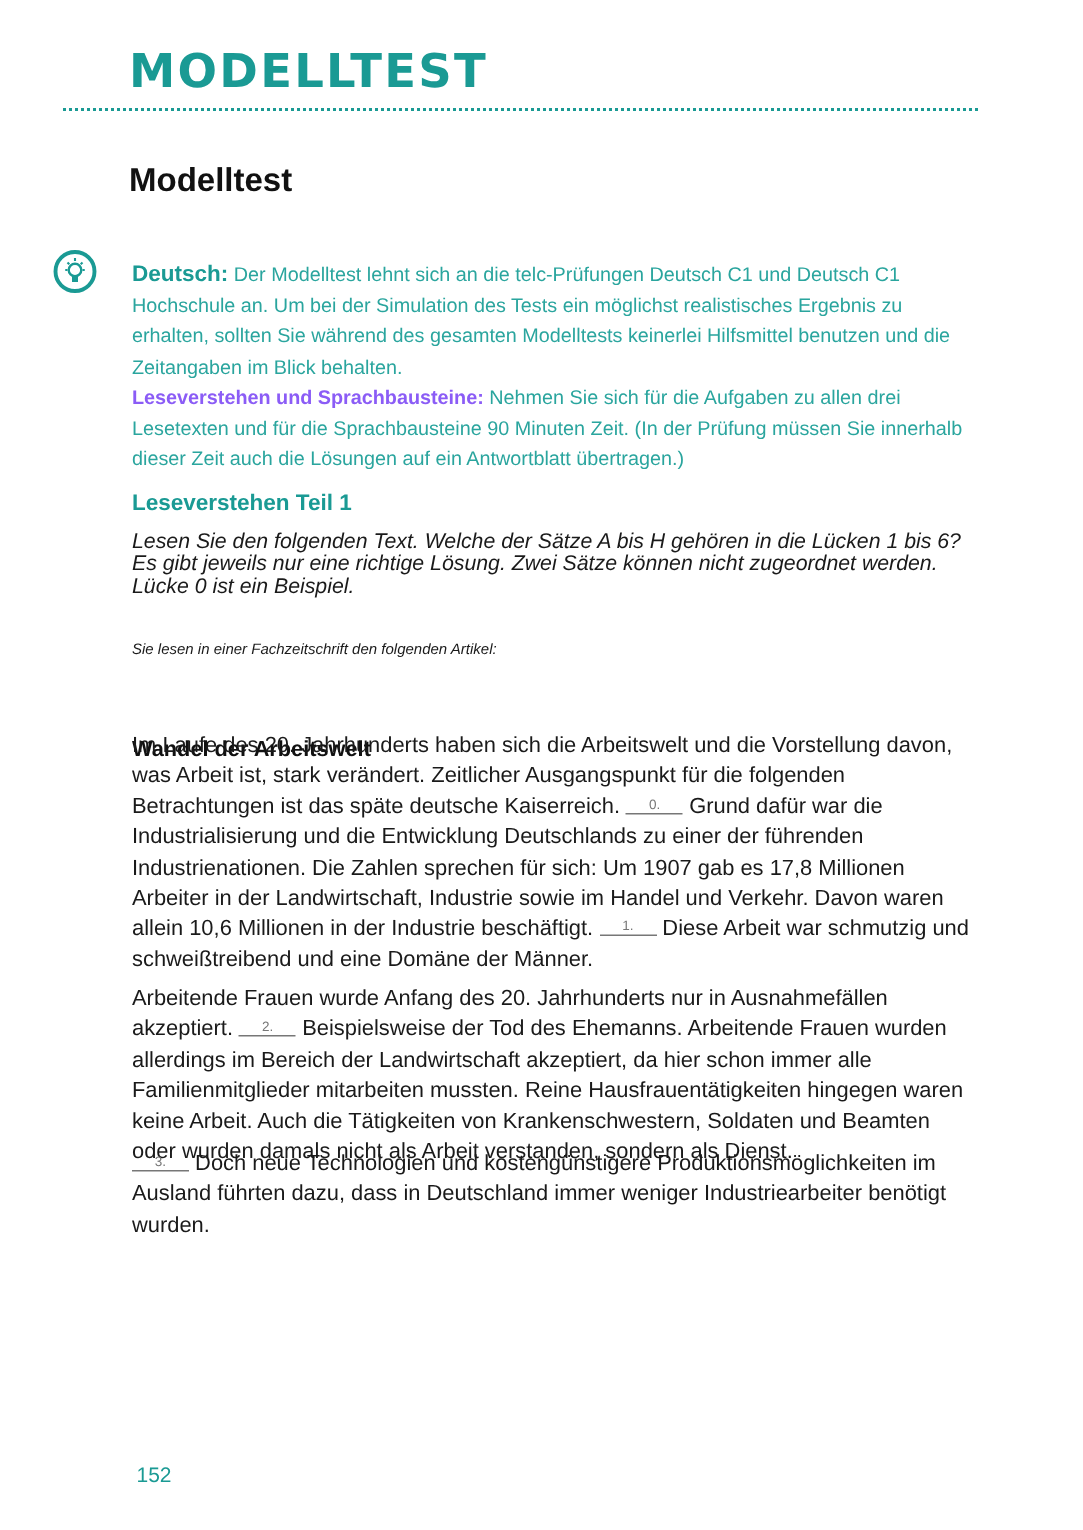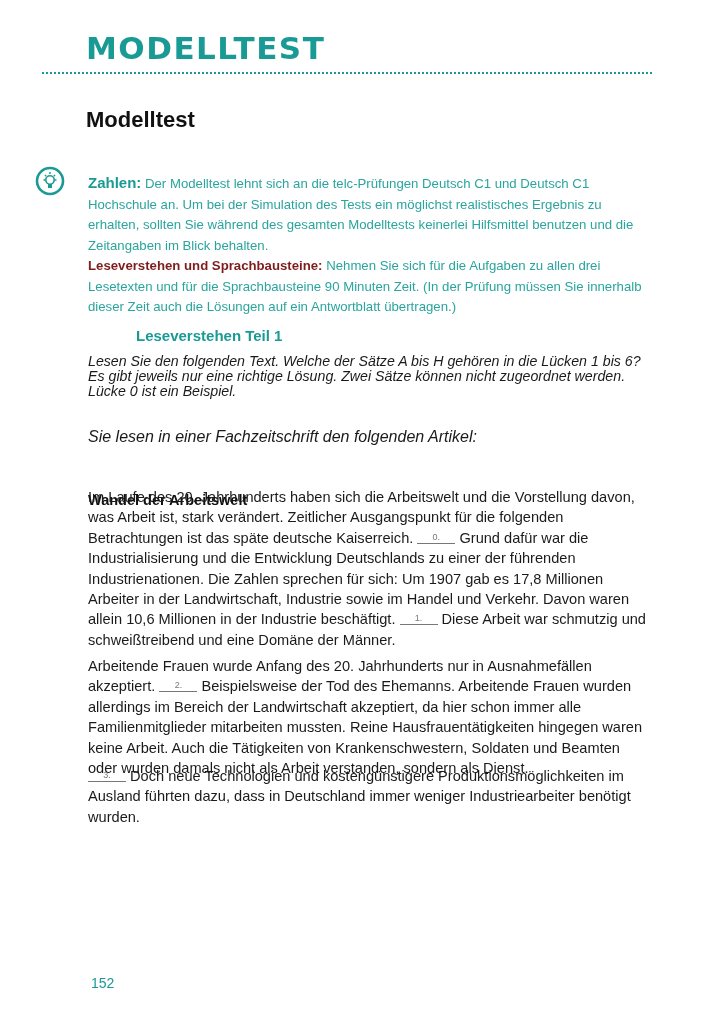--- a/index.html
+++ b/index.html
@@ -7,25 +7,25 @@
       font-family: "Liberation Sans", sans-serif; color: #1a1a1a; }
     .header-title { position: absolute; left: 86px; top: 30px; font-size: 31px; font-weight: bold;
       color: #1a9a94; letter-spacing: 1.5px; font-family: "DejaVu Sans", sans-serif; }
     .dotted-rule { position: absolute; left: 42px; top: 72px; width: 610px; height: 0;
       border-top: 2.5px dotted #1a9a94; }
     .page-title { position: absolute; left: 86px; top: 107px; font-size: 22px; font-weight: bold; color: #111; }
     .hint-icon { position: absolute; left: 35px; top: 166px; width: 30px; height: 30px; }
     .hint { position: absolute; left: 88px; top: 173px; width: 560px; color: #2aa59e;
       font-size: 13.2px; line-height: 20.5px; }
     .hint .lead { font-weight: bold; font-size: 15px; color: #1a9a94; }
-    .hint .bold { font-weight: bold; color: #7f1d1d; }
-    .section-title { position: absolute; left: 88px; top: 327px; font-size: 15px; font-weight: bold; color: #1a9a94; margin-left: 48px; }
+    .hint .bold { font-weight: bold; color: #8b5cf6; }
+    .section-title { position: absolute; left: 88px; top: 327px; font-size: 15px; font-weight: bold; color: #1a9a94; }
     .instructions { position: absolute; left: 88px; top: 354px; width: 560px; font-style: italic;
       font-size: 14.2px; line-height: 15px; color: #1a1a1a; }
-    .context { position: absolute; left: 88px; top: 428px; font-style: italic; font-size: 16px; color: #1a1a1a; }
+    .context { position: absolute; left: 88px; top: 428px; font-style: italic; font-size: 10px; color: #1a1a1a; }
     .article-title { position: absolute; left: 88px; top: 467px; font-weight: bold; font-size: 14.5px; color: #111; margin-top: 25px; }
     .para { position: absolute; left: 88px; width: 562px; font-size: 14.6px; line-height: 20.4px; color: #1a1a1a; }
     .gap { display: inline-block; width: 38px; border-bottom: 1px solid #777; text-align: center;
       font-size: 9px; color: #777; line-height: 11px; vertical-align: 3px; }
     .page-number { position: absolute; left: 91px; top: 975px; font-size: 14px; color: #1a9a94; text-align: right; }
   </style>
 </head>
 <body>
 
 <div class="header-title">MODELLTEST</div>
@@ -39,21 +39,21 @@
     <rect x="13" y="18" width="4" height="4" fill="#1a9a94"></rect>
     <line x1="15" y1="6" x2="15" y2="8" stroke="#1a9a94" stroke-width="1.4"></line>
     <line x1="8.5" y1="14" x2="10" y2="14" stroke="#1a9a94" stroke-width="1.4"></line>
     <line x1="20" y1="14" x2="21.5" y2="14" stroke="#1a9a94" stroke-width="1.4"></line>
     <line x1="10" y1="9" x2="11.2" y2="10.2" stroke="#1a9a94" stroke-width="1.4"></line>
     <line x1="20" y1="9" x2="18.8" y2="10.2" stroke="#1a9a94" stroke-width="1.4"></line>
   </svg>
 </div>
 
 <div class="hint">
-  <span class="lead">Zahlen:</span><span> Der Modelltest lehnt sich an die telc-Prüfungen Deutsch C1 und Deutsch C1 Hochschule an. Um bei der Simulation des Tests ein möglichst realistisches Ergebnis zu erhalten, sollten Sie während des gesamten Modelltests keinerlei Hilfsmittel benutzen und die Zeitangaben im Blick behalten.</span><br>
+  <span class="lead">Deutsch:</span><span> Der Modelltest lehnt sich an die telc-Prüfungen Deutsch C1 und Deutsch C1 Hochschule an. Um bei der Simulation des Tests ein möglichst realistisches Ergebnis zu erhalten, sollten Sie während des gesamten Modelltests keinerlei Hilfsmittel benutzen und die Zeitangaben im Blick behalten.</span><br>
   <span class="bold">Leseverstehen und Sprachbausteine:</span><span> Nehmen Sie sich für die Aufgaben zu allen drei Lesetexten und für die Sprachbausteine 90 Minuten Zeit. (In der Prüfung müssen Sie innerhalb dieser Zeit auch die Lösungen auf ein Antwortblatt übertragen.)</span>
 </div>
 
 <div class="section-title">Leseverstehen Teil 1</div>
 <div class="instructions">Lesen Sie den folgenden Text. Welche der Sätze A bis H gehören in die Lücken 1 bis 6? Es gibt jeweils nur eine richtige Lösung. Zwei Sätze können nicht zugeordnet werden. Lücke 0 ist ein Beispiel.</div>
 <div class="context">Sie lesen in einer Fachzeitschrift den folgenden Artikel:</div>
 
 <div class="article-title">Wandel der Arbeitswelt</div>
 
 <div class="para" style="top:487px">

